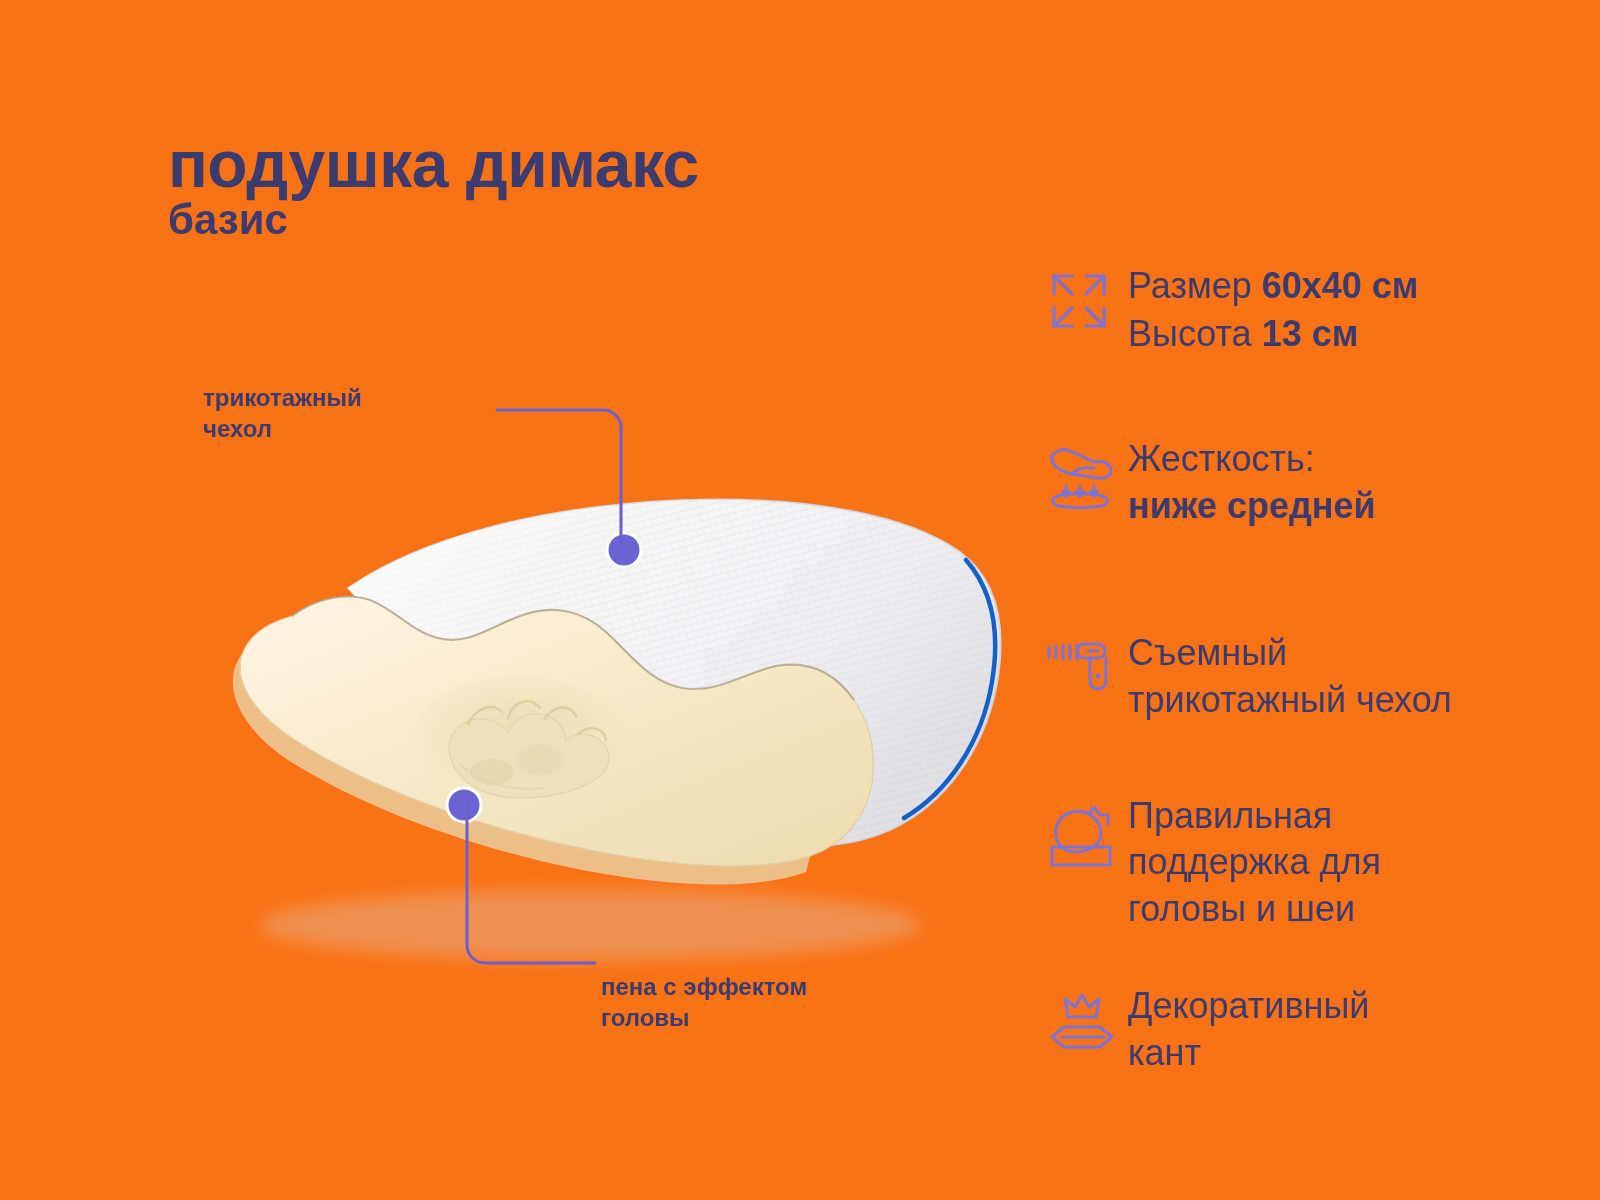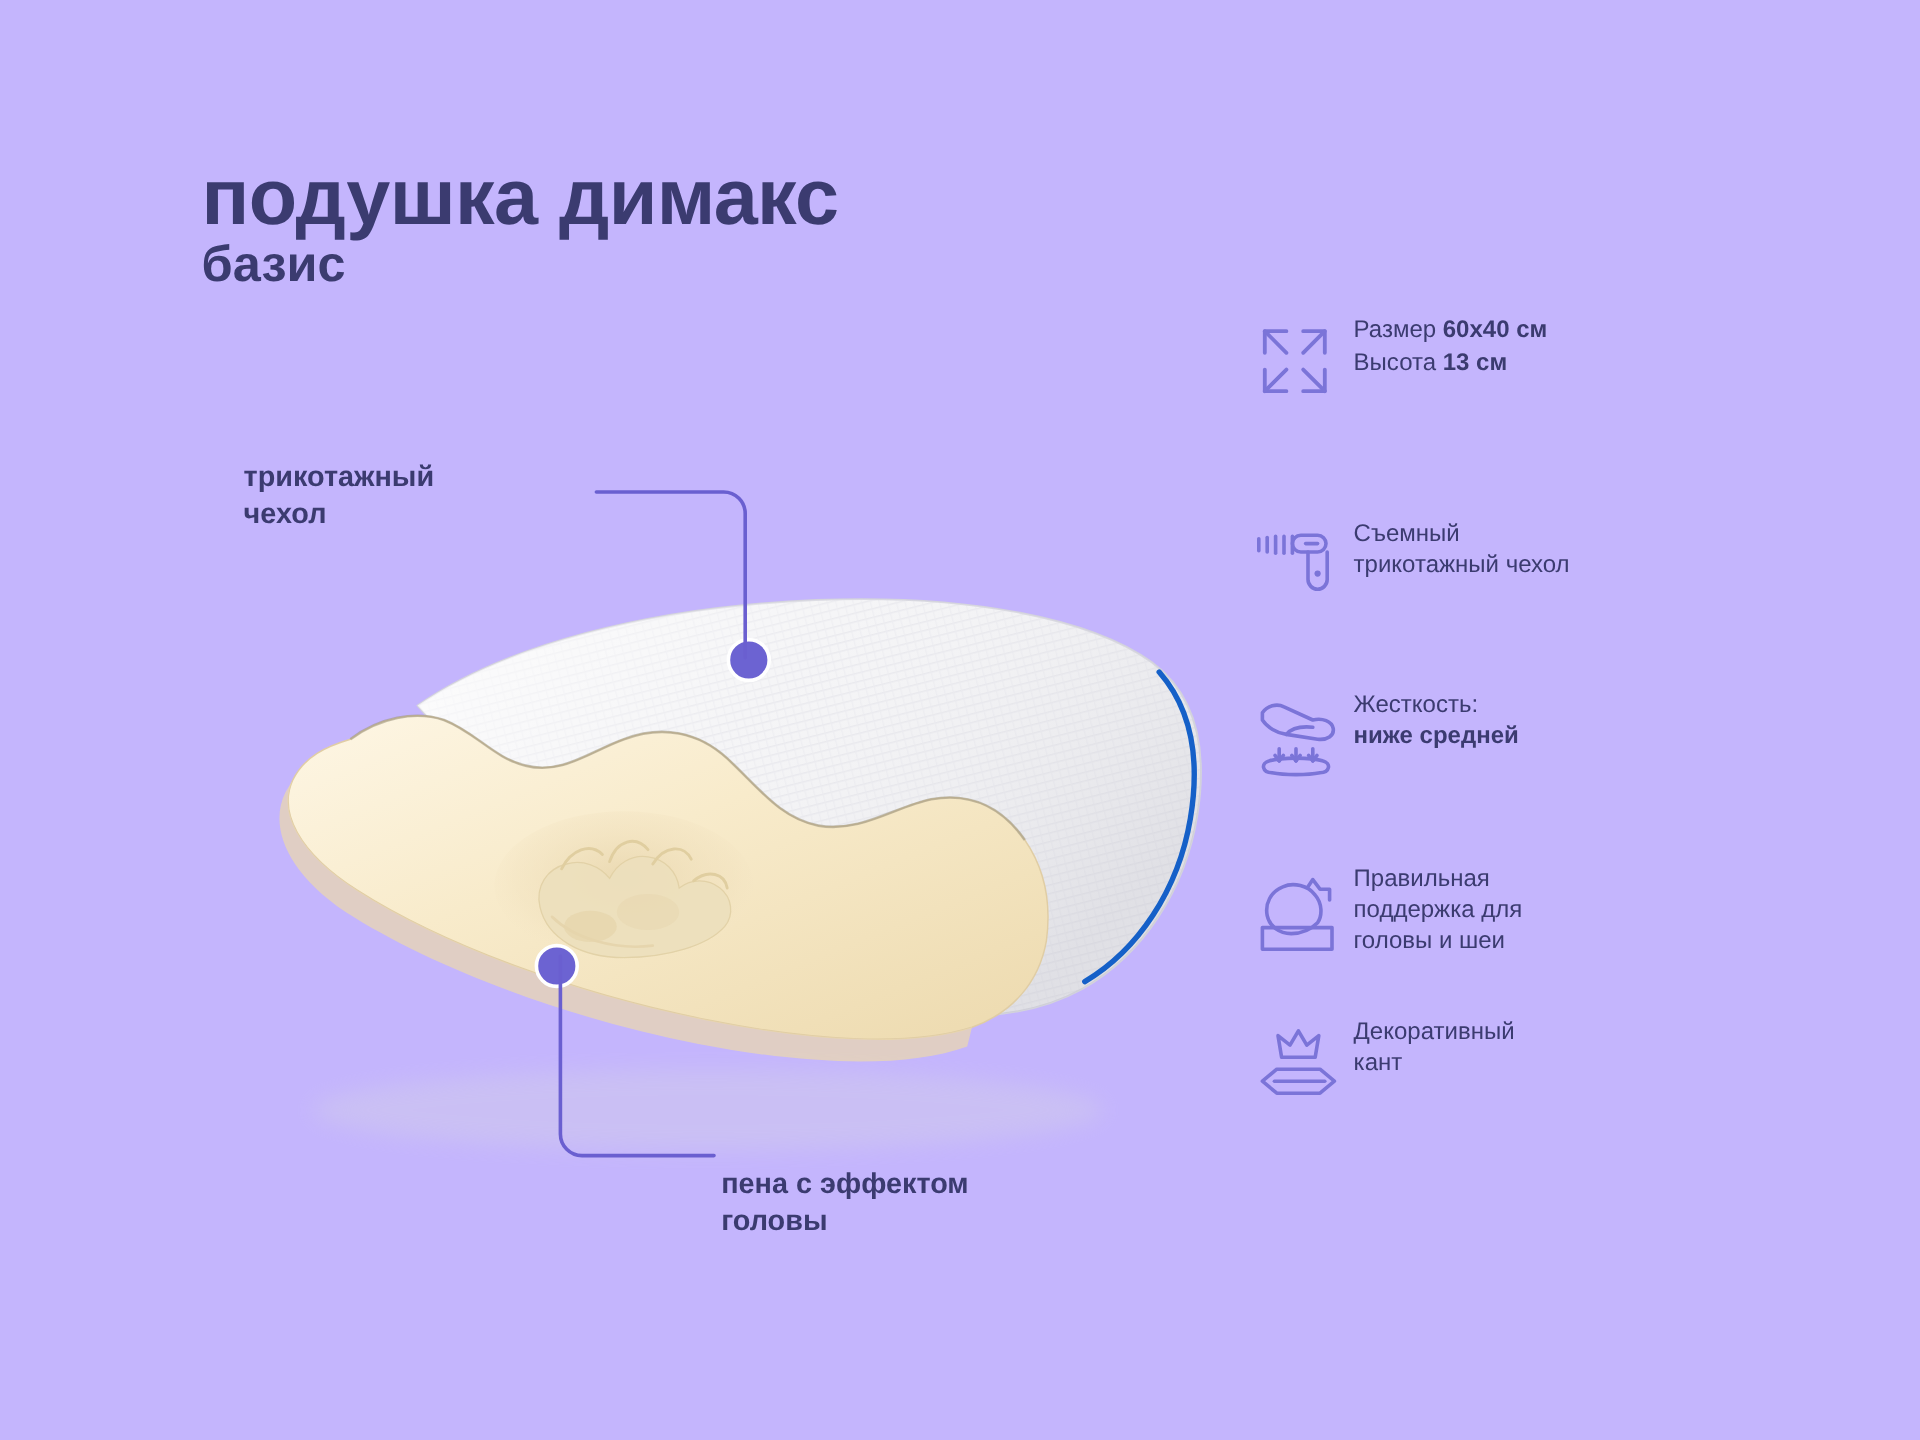--- a/index.html
+++ b/index.html
@@ -10,21 +10,21 @@
     height: 1200px;
     background: #ffffff;
     font-family: "Liberation Sans", "DejaVu Sans", sans-serif;
     overflow: hidden;
   }
 
   #page {
     position: relative;
     width: 1600px;
     height: 1200px;
-    background: #c4b5fd;
+    background: #f97316;
   }
 
   
   #title-block {
     position: absolute;
     left: 168px;
     top: 131px;
     width: 860px;
   }
   #main-title {
@@ -85,21 +85,21 @@
   .feature-icon {
     flex: 0 0 82px;
     width: 82px;
     display: flex;
     align-items: flex-start;
     justify-content: flex-start;
     padding-top: 4px;
   }
   .feature-icon svg { display: block; }
   .feature-text {
-    font-size: 20px;
+    font-size: 36px;
     line-height: 1.3;
     color: #3b3b70;
     font-weight: 500;
     padding-top: 0px;
   }
   .feature-text b { font-weight: 700; }
 
   
   #feature-size      { margin-top: 0px;  }
   #feature-cover     { margin-top: 100px; }
@@ -279,42 +279,20 @@
       <div class="feature-text">
         <div>
           <span>Размер </span><b>60x40 см</b>
         </div>
         <div>
           <span>Высота </span><b>13 см</b>
         </div>
       </div>
     </div>
 
-    <div class="feature" id="feature-cover">
-      <div class="feature-icon">
-        <svg width="68" height="58" viewBox="0 0 68 58" xmlns="http://www.w3.org/2000/svg">
-          <g fill="none" stroke="#7b74d8" stroke-width="3" stroke-linecap="round" stroke-linejoin="round">
-            <path d="M 3 11 V 21"></path>
-              <path d="M 10 10 V 22"></path>
-              <path d="M 17 9 V 23"></path>
-            <path d="M 24 9 V 23"></path>
-              <path d="M 31 9 V 23"></path>
-            <path d="M 38 8 H 52 A 7 7 0 0 1 59 15 A 7 7 0 0 1 52 22 H 38 A 6 6 0 0 1 38 8 Z"></path>
-            <path d="M 42 15 H 52"></path>
-            <path d="M 44 22 V 45 A 8 8 0 0 0 60 45 V 22"></path>
-            <circle cx="52" cy="40" r="2.6" fill="#7b74d8" stroke="none"></circle>
-          </g>
-        </svg>
-      </div>
-      <div class="feature-text">
-        <div>Съемный</div>
-        <div>трикотажный чехол</div>
-      </div>
-    </div>
-
     <div class="feature" id="feature-firmness">
       <div class="feature-icon">
         <svg width="72" height="72" viewBox="0 0 72 72" xmlns="http://www.w3.org/2000/svg">
           <g fill="none" stroke="#7b74d8" stroke-width="3" stroke-linecap="round" stroke-linejoin="round">
             <path d="M 6 16 C 10 10, 18 8, 24 11 L 48 22
                      C 56 20, 64 23, 65 29
                      C 66 35, 60 39, 52 38
                      L 26 34 C 18 33, 10 28, 6 22 Z"></path>
             <path d="M 26 34 C 30 29, 38 27, 48 28"></path>
             <path d="M 20 46 V 56"></path>
@@ -330,20 +308,42 @@
                      C 44 68, 24 68, 14 66 Z"></path>
           </g>
         </svg>
       </div>
       <div class="feature-text">
         <div>Жесткость:</div>
         <div><b>ниже средней</b></div>
       </div>
     </div>
 
+    <div class="feature" id="feature-cover">
+      <div class="feature-icon">
+        <svg width="68" height="58" viewBox="0 0 68 58" xmlns="http://www.w3.org/2000/svg">
+          <g fill="none" stroke="#7b74d8" stroke-width="3" stroke-linecap="round" stroke-linejoin="round">
+            <path d="M 3 11 V 21"></path>
+              <path d="M 10 10 V 22"></path>
+              <path d="M 17 9 V 23"></path>
+            <path d="M 24 9 V 23"></path>
+              <path d="M 31 9 V 23"></path>
+            <path d="M 38 8 H 52 A 7 7 0 0 1 59 15 A 7 7 0 0 1 52 22 H 38 A 6 6 0 0 1 38 8 Z"></path>
+            <path d="M 42 15 H 52"></path>
+            <path d="M 44 22 V 45 A 8 8 0 0 0 60 45 V 22"></path>
+            <circle cx="52" cy="40" r="2.6" fill="#7b74d8" stroke="none"></circle>
+          </g>
+        </svg>
+      </div>
+      <div class="feature-text">
+        <div>Съемный</div>
+        <div>трикотажный чехол</div>
+      </div>
+    </div>
+
     <div class="feature" id="feature-support">
       <div class="feature-icon">
         <svg width="70" height="68" viewBox="0 0 70 68" xmlns="http://www.w3.org/2000/svg">
           <g fill="none" stroke="#7b74d8" stroke-width="3" stroke-linecap="round" stroke-linejoin="round">
             <path d="M 52 40
                      C 56 34, 56 24, 50 17
                      C 44 9, 32 6, 23 10
                      C 13 14, 8 24, 10 34
                      C 12 43, 20 49, 30 49
                      C 38 49, 46 46, 52 40 Z"></path>

